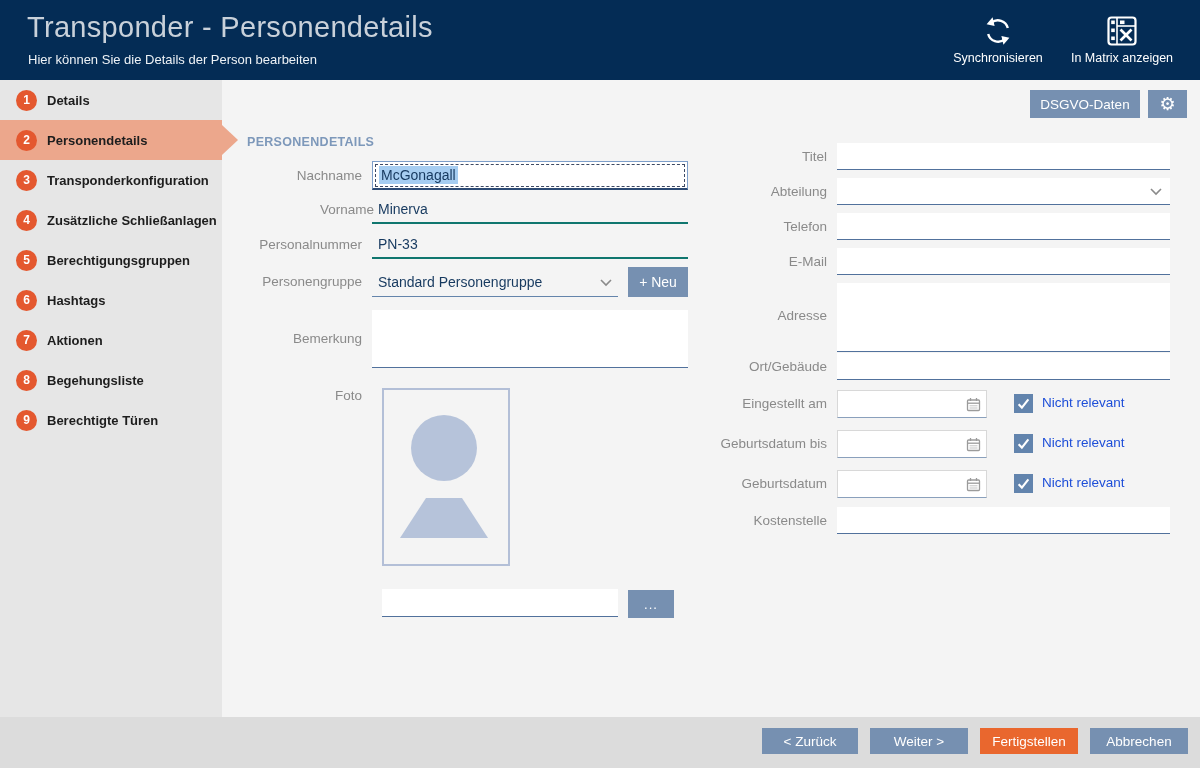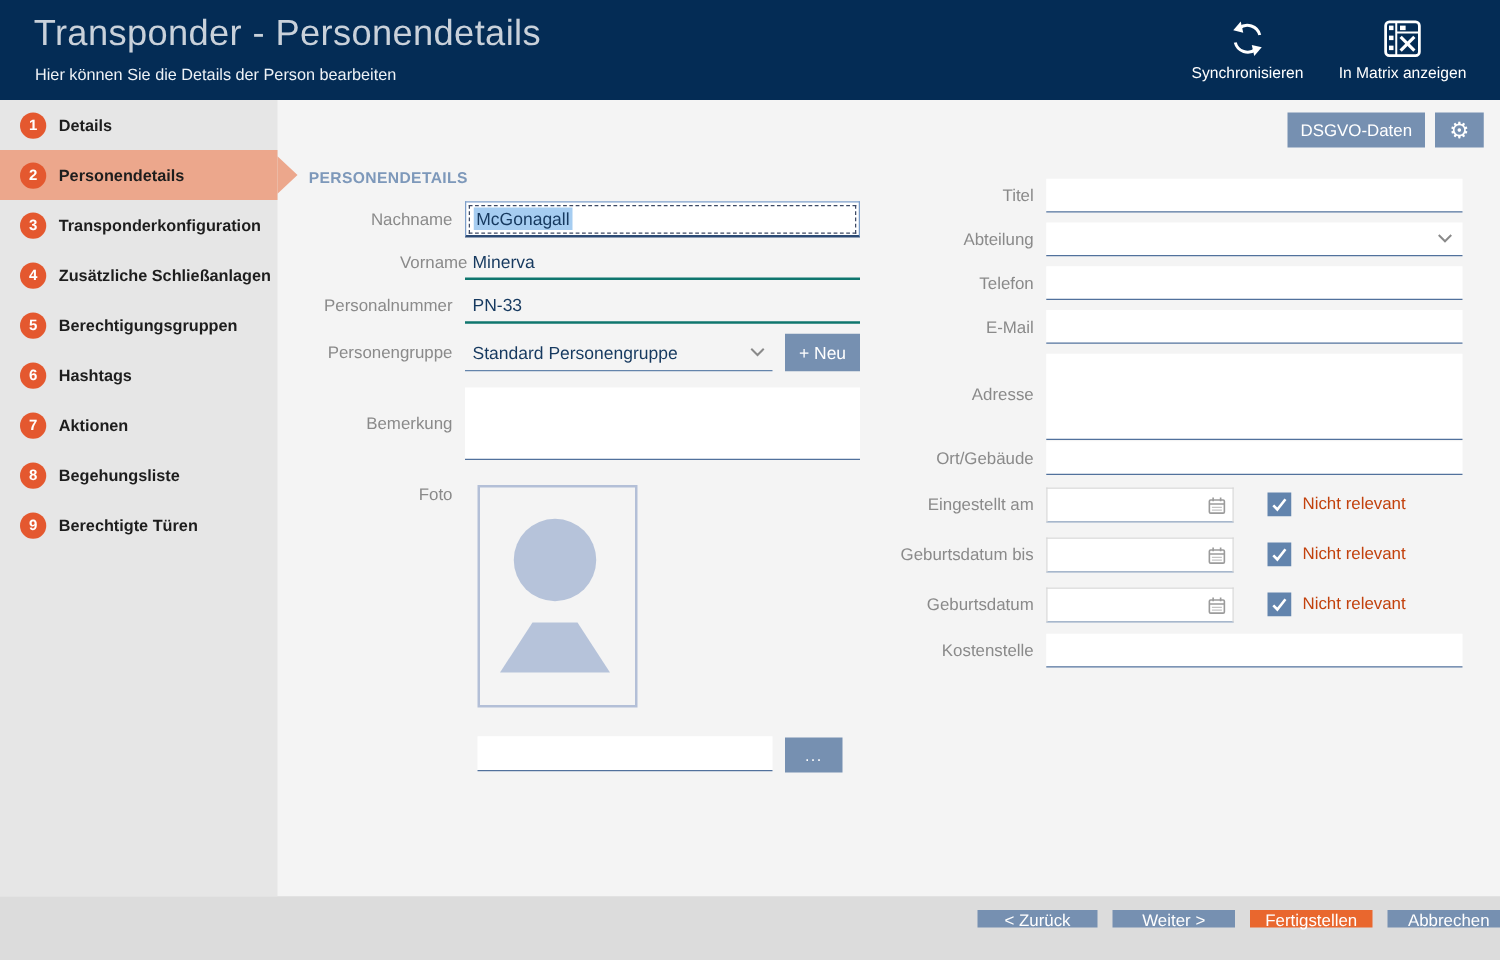--- a/index.html
+++ b/index.html
@@ -60,24 +60,24 @@
     border-bottom:1px solid #51719c;font-family:inherit;font-size:14px;color:#16395f;padding:0 6px;outline:none;}
   .w-select{position:absolute;left:615px;width:333px;height:27px;box-sizing:border-box;background:#fff;
     border-bottom:1px solid #51719c;display:flex;align-items:center;padding:0 8px;cursor:pointer;}
   .w-select .chev{margin-left:auto;}
   .ta-adresse{left:615px;top:203px;width:333px;height:69px;}
   .date-wrap{position:absolute;left:615px;width:150px;height:28px;box-sizing:border-box;background:#fff;
     border:1px solid #d8d8d8;border-bottom:1px solid #8aa0bc;display:flex;align-items:center;}
   .date-wrap input{flex:1;border:none;outline:none;background:transparent;font-family:inherit;font-size:13px;min-width:0;padding:0 5px;}
   .date-wrap .cal{margin-right:5px;display:flex;}
   .checkbox{position:absolute;width:19px;height:19px;background:#6284ad;display:flex;align-items:center;justify-content:center;cursor:pointer;}
-  .cb-label{position:absolute;font-size:13.5px;color:#c2410c;white-space:nowrap;}
+  .cb-label{position:absolute;font-size:13.5px;color:#1d4ed8;white-space:nowrap;}
   
   .footer{position:absolute;left:0;top:717px;width:1200px;height:51px;background:#dcdcdc;z-index:2;}
-  .fbtn{position:absolute;top:11px;height:14px;color:#fff;font-size:13.5px;border:none;font-family:inherit;cursor:pointer;background:#7690b1;margin-left:20px;}
+  .fbtn{position:absolute;top:11px;height:26px;color:#fff;font-size:13.5px;border:none;font-family:inherit;cursor:pointer;background:#7690b1;}
   .fbtn-back{left:762px;width:96px;}
   .fbtn-next{left:870px;width:98px;}
   .fbtn-finish{left:980px;width:98px;background:#e9672e;}
   .fbtn-cancel{left:1090px;width:98px;}
 </style>
 </head>
 <body>
 
 <div class="header">
   <div class="header-title">Transponder - Personendetails</div>

